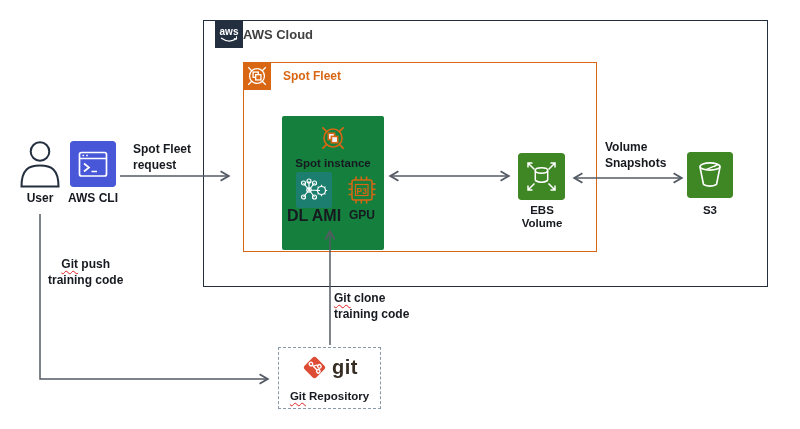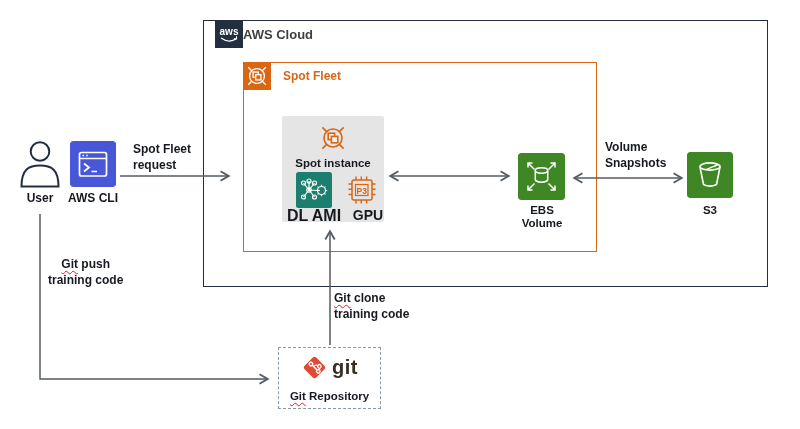--- a/index.html
+++ b/index.html
@@ -12,21 +12,21 @@
 
   
   .aws-cloud-box { left:203px; top:20px; width:565px; height:267px; border:1.4px solid #232F3E; }
   .aws-logo-sq { left:203px; top:20px; width:28px; height:28px; background:#232F3E;margin-left:12px; }
   .aws-cloud-title { left:243px; top:27px; font-size:13px; font-weight:700; color:#404040; }
   .spot-fleet-box { left:243px; top:62px; width:354px; height:190px; border:1.4px solid #D86613; }
   .spot-fleet-sq { left:243px; top:62px; width:28px; height:28px; background:#D86613; }
   .spot-fleet-title { left:283px; top:69px; font-size:12px; font-weight:700; color:#D86613; }
 
   
-  .instance-card { left:282px; top:116px; width:102px; height:106px; background:#e5e5e5; border-radius:2px; }
+  .instance-card { left:282px; top:116px; width:102px; height:134px; background:#15803d; border-radius:2px; }
   .squiggle { text-decoration:underline; text-decoration-style:wavy; text-decoration-color:#E02020; text-decoration-thickness:1px; text-underline-offset:2px; }
 
   .icon-sq { border-radius:3px; }
   .git-box { left:278px; top:347px; width:103px; height:62px; border:1.5px dashed #8A99A8; background:#ffffff;
              display:flex; flex-direction:column; align-items:center; justify-content:center; }
   .git-row { display:flex; align-items:center; gap:4px; }
   .git-word { font-size:20px; font-weight:700; color:#362D24; letter-spacing:0.5px; }
   .git-repo-lbl { font-size:11.5px; font-weight:700; color:#16191F; margin-top:9px; }
 </style>
 </head>
@@ -87,21 +87,21 @@
       <g stroke="#D86613" stroke-width="1.5" fill="none">
         <rect x="8" y="8" width="20" height="20" rx="2"></rect>
         <path d="M12,4.5 V8 M17.3,4.5 V8 M22.6,4.5 V8 M12,28 V31.5 M17.3,28 V31.5 M22.6,28 V31.5"></path>
         <path d="M4.5,12 H8 M4.5,17.3 H8 M4.5,22.6 H8 M28,12 H31.5 M28,17.3 H31.5 M28,22.6 H31.5"></path>
         <rect x="11.5" y="12.5" width="12.5" height="11" stroke-width="1.2"></rect>
       </g>
       <text x="17.8" y="21.5" text-anchor="middle" font-size="8.5" font-weight="700" fill="#D86613" font-family="Liberation Sans, sans-serif">P3</text>
     </svg>
 
     <div class="abs node-lbl" style="left:2px; top:93px; width:60px; font-size:16px;">DL AMI</div>
-    <div class="abs node-lbl" style="left:68px; top:93px; width:36px; font-size:14px;">GPU</div>
+    <div class="abs node-lbl" style="left:62px; top:93px; width:36px; font-size:12px;">GPU</div>
   </div>
 
   <svg class="abs icon-sq" style="left:518px; top:153px;" width="47" height="47" viewBox="0 0 47 47">
     <rect x="0" y="0" width="47" height="47" rx="3" fill="#3F8624"></rect>
     <g stroke="#ffffff" stroke-width="1.5" fill="none">
       <path d="M16.5,16.5 L10,10 M14.5,10 H10 V14.5"></path>
       <path d="M30.5,16.5 L37,10 M32.5,10 H37 V14.5"></path>
       <path d="M16.5,30.5 L10,37 M10,32.5 V37 H14.5"></path>
       <path d="M30.5,30.5 L37,37 M32.5,37 H37 V32.5"></path>
       <ellipse cx="23.5" cy="17.5" rx="6.2" ry="2.7"></ellipse>

